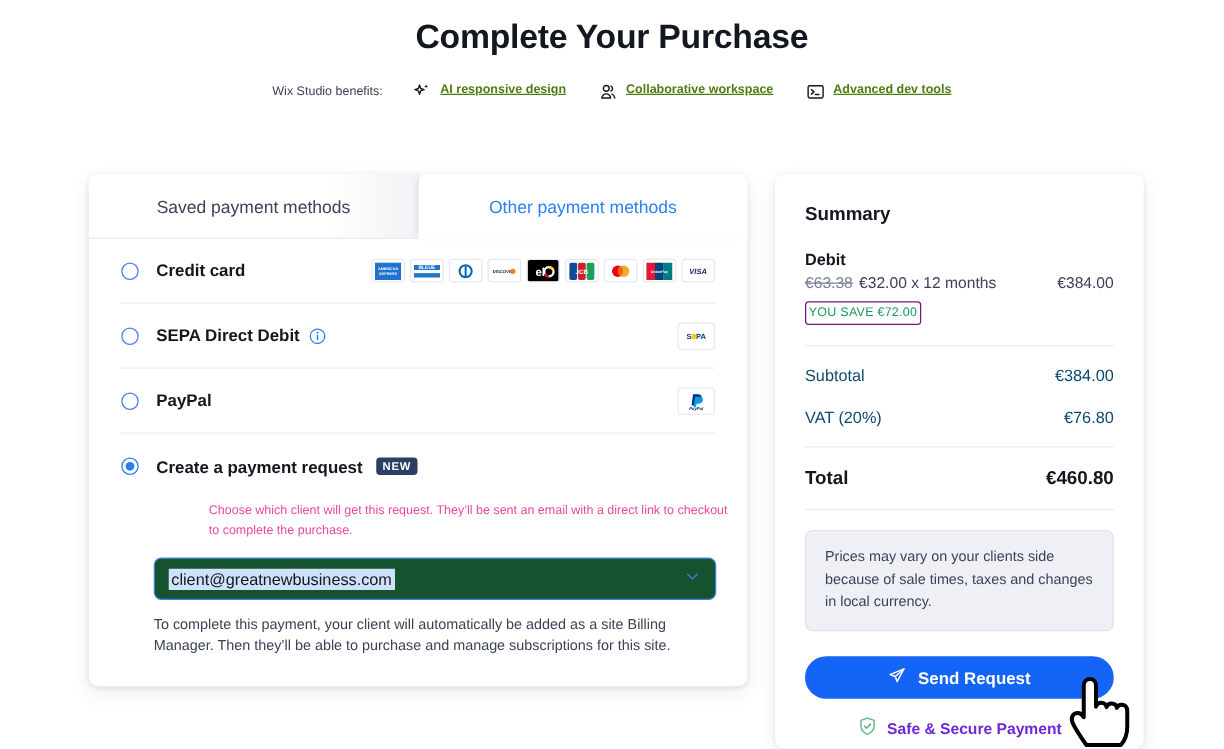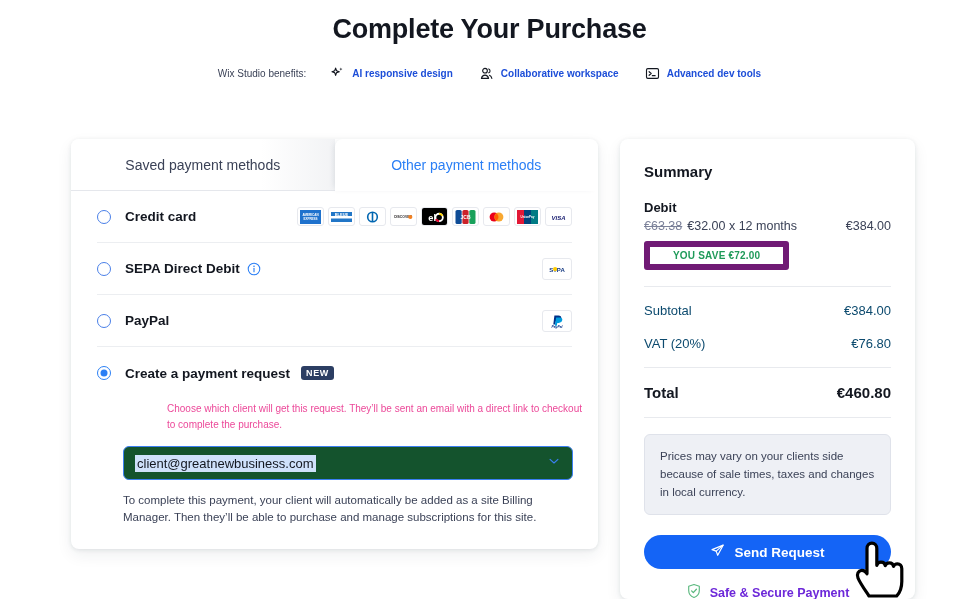--- a/index.html
+++ b/index.html
@@ -18,21 +18,21 @@
     font-size: 27px; font-weight: bold; color: #131720;
     letter-spacing: -0.2px;
   }
   .benefits {
     position: absolute; top: 66px; left: 0; width: 979px;
     display: flex; align-items: center; justify-content: center;
     gap: 0px;
     font-size: 10px; color: #131720;
   }
   .benefits-label { color: #3b4257; font-weight: normal; margin-right: 24px; }
-  .benefit { display: flex; align-items: center; gap: 7px; font-weight: bold; color: #1d4ed8; }
+  .benefit { display: flex; align-items: flex-start; gap: 7px; font-weight: bold; color: #4d7c0f; text-decoration: underline; }
   .benefit + .benefit { margin-left: 26px; }
   .benefit svg { display: block; }
 
   
   .left-card {
     position: absolute; left: 71px; top: 139px;
     width: 527px; height: 410px;
     background: #ffffff;
     border-radius: 8px;
     box-shadow: 0 1px 4px rgba(22,45,61,.10), 0 6px 16px rgba(22,45,61,.07);
@@ -137,23 +137,23 @@
     padding: 24px 24px 0;
     overflow: hidden;
   }
   .summary-title { font-size: 15px; font-weight: bold; color: #131720; }
   .plan-name { font-size: 13px; font-weight: bold; color: #131720; margin-top: 20px; }
   .plan-line { display: flex; align-items: baseline; margin-top: 4px; font-size: 12.5px; color: #3b4257; }
   .old-price { text-decoration: line-through; color: #7b8199; margin-right: 5px; }
   .plan-total { margin-left: auto; color: #3b4257; }
   .save-badge {
     display: inline-block; margin-top: 8px;
-    border: 6px solid #701a75; border-radius: 3px;
-    color: #1f9a59; font-size: 10px; font-weight: bold;
-    padding: 3px 23px; letter-spacing: .2px;
+    border: 1px solid #701a75; border-radius: 3px;
+    color: #1f9a59; font-size: 10px; font-weight: normal;
+    padding: 3px 2px; letter-spacing: .2px;
   }
   .hr { height: 1px; background: #e8eaee; margin: 16px 0; }
   .row { display: flex; align-items: baseline; font-size: 13px; color: #0c4a6e; }
   .row .val { margin-left: auto; }
   .row.total { font-size: 15px; font-weight: bold; color: #131720; }
   .notice {
     margin-top: 2px;
     background: #eef0f5; border: 1px solid #dfe2ea; border-radius: 6px;
     padding: 13px 15px;
     font-size: 11.5px; color: #3b4257; line-height: 1.55;

